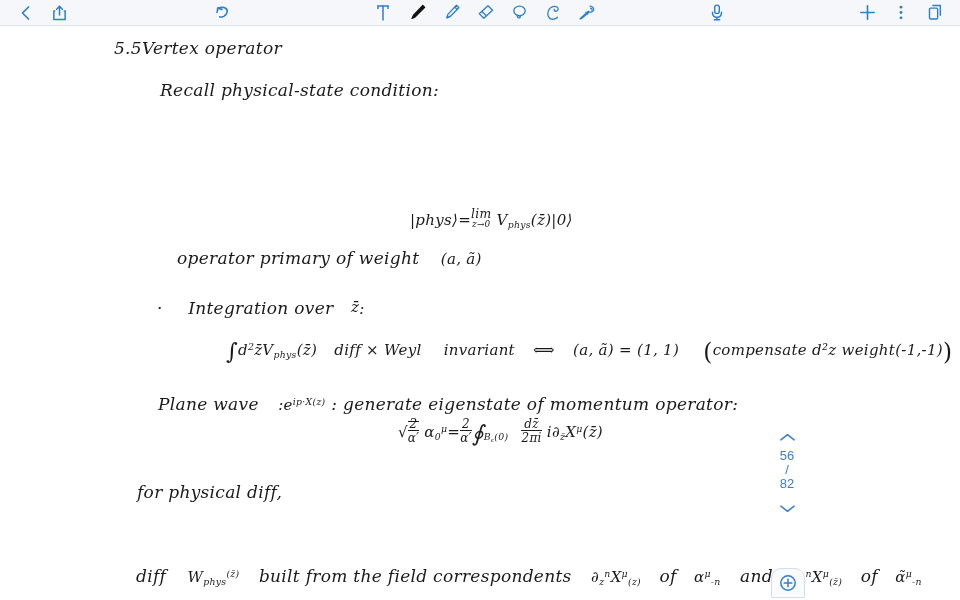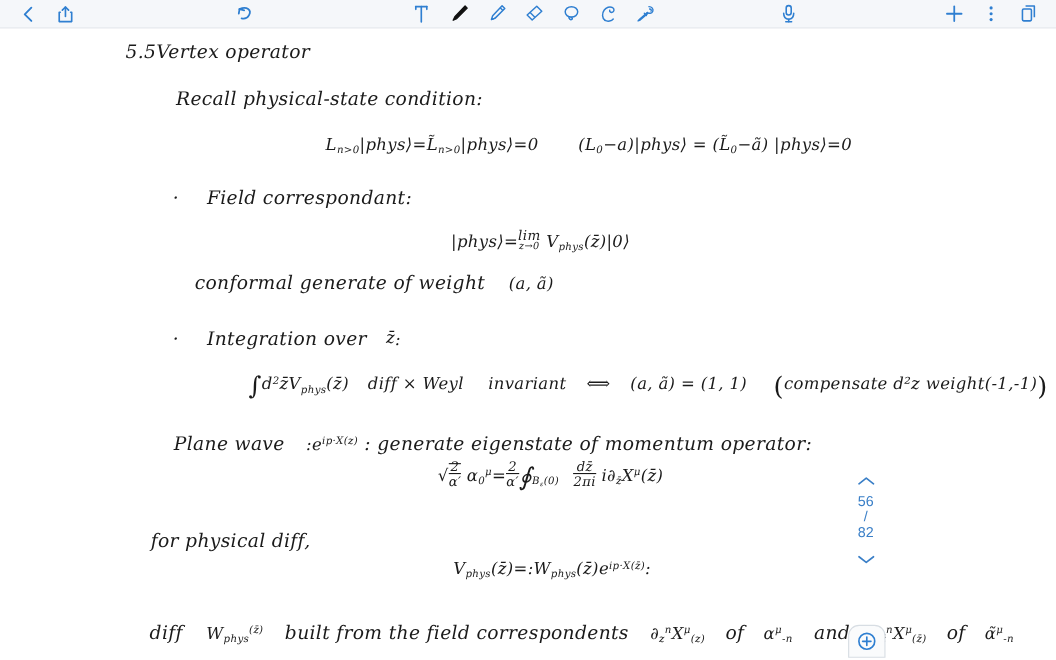--- a/index.html
+++ b/index.html
@@ -215,38 +215,28 @@
   </div>
 
   <div class="page">
 
     <div class="ink h" style="left:114px; top:12px;">
       <span>5.5</span><span>Vertex  operator</span>
     </div>
 
     <div class="ink b" style="left:160px; top:54px;">Recall   physical-state  condition:</div>
 
-    <div class="ink eq" style="left:296px; top:96px;">
-      L<sub>n&gt;0</sub>|phys⟩=L̃<sub>n&gt;0</sub>|phys⟩=0
-      <span style="display:inline-block;width:26px;"></span>
-      (L<sub>0</sub>−a)|phys⟩ = (L̃<sub>0</sub>−ã) |phys⟩=0
-    </div>
-
-    <div class="ink b" style="left:157px; top:144px;">
-      <span>·</span>
-      <span style="display:inline-block;width:14px;"></span>
-      <span>Field   correspondant:</span>
-    </div>
+
 
     <div class="ink eq" style="left:410px; top:182px;">
       |phys⟩=<span class="limu"><span class="t">lim</span><span class="u">z→0</span></span> V<sub>phys</sub>(z̄)|0⟩
     </div>
 
     <div class="ink b" style="left:177px; top:222px;">
-      <span>conformal   generate   of   weight</span>
+      <span>operator   primary   of   weight</span>
       <span style="display:inline-block;width:10px;"></span>
       <span class="eq">(a, ã)</span>
     </div>
 
     <div class="ink b" style="left:157px; top:272px;">
       <span>·</span>
       <span style="display:inline-block;width:14px;"></span>
       <span>Integration   over</span>
       <span style="display:inline-block;width:6px;"></span>
       <span class="eq" style="vertical-align:2px;">z̄</span><span class="eq">:</span>
@@ -276,23 +266,20 @@
     <div class="ink eq" style="left:398px; top:392px;">
       <span class="radical">√</span><span style="border-top:1px solid #1a1a1a; padding-top:1px;"><span class="frac"><span class="num">2</span><span class="den">α′</span></span></span>
       α<sub>0</sub><sup>μ</sup>=<span class="frac"><span class="num">2</span><span class="den">α′</span></span><span class="bigop">∮</span><sub>B<sub>ε</sub>(0)</sub>
       <span style="display:inline-block;width:3px;"></span>
       <span class="frac"><span class="num">dz̄</span><span class="den">2πi</span></span>
       i∂<sub>z̄</sub>X<sup>μ</sup>(z̄)
     </div>
 
     <div class="ink b" style="left:137px; top:456px;">for   physical   diff,</div>
 
-    <div class="ink eq" style="left:412px; top:482px;">
-      V<sub>phys</sub>(z̄)=:W<sub>phys</sub>(z̄)e<sup>ip·X(z̄)</sup>:
-    </div>
 
     <div class="ink b" style="left:136px; top:540px;">
       <span>diff</span>
       <span style="display:inline-block;width:10px;"></span>
       <span class="eq">W<sub>phys</sub><sup>(z̄)</sup></span>
       <span style="display:inline-block;width:8px;"></span>
       <span>built   from   the   field   correspondents</span>
       <span style="display:inline-block;width:8px;"></span>
       <span class="eq">∂<sub>z</sub><sup>n</sup>X<sup>μ</sup><sub>(z)</sub></span>
       <span style="display:inline-block;width:7px;"></span>

